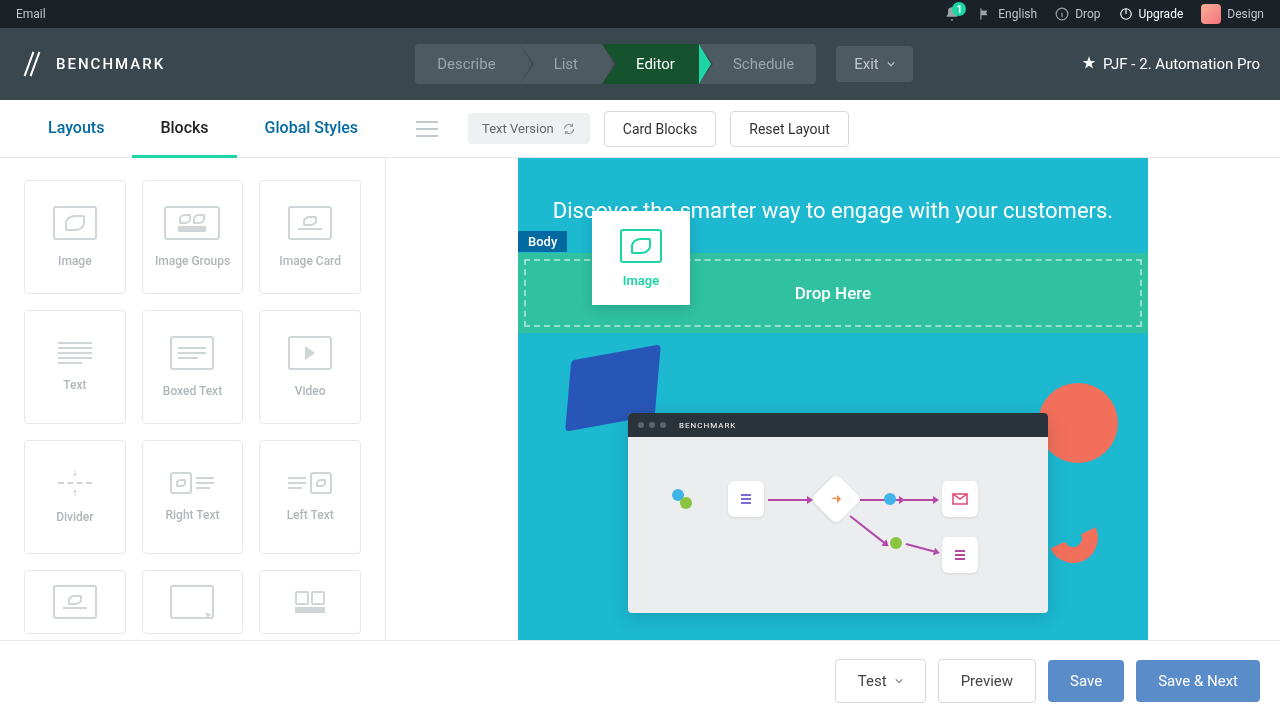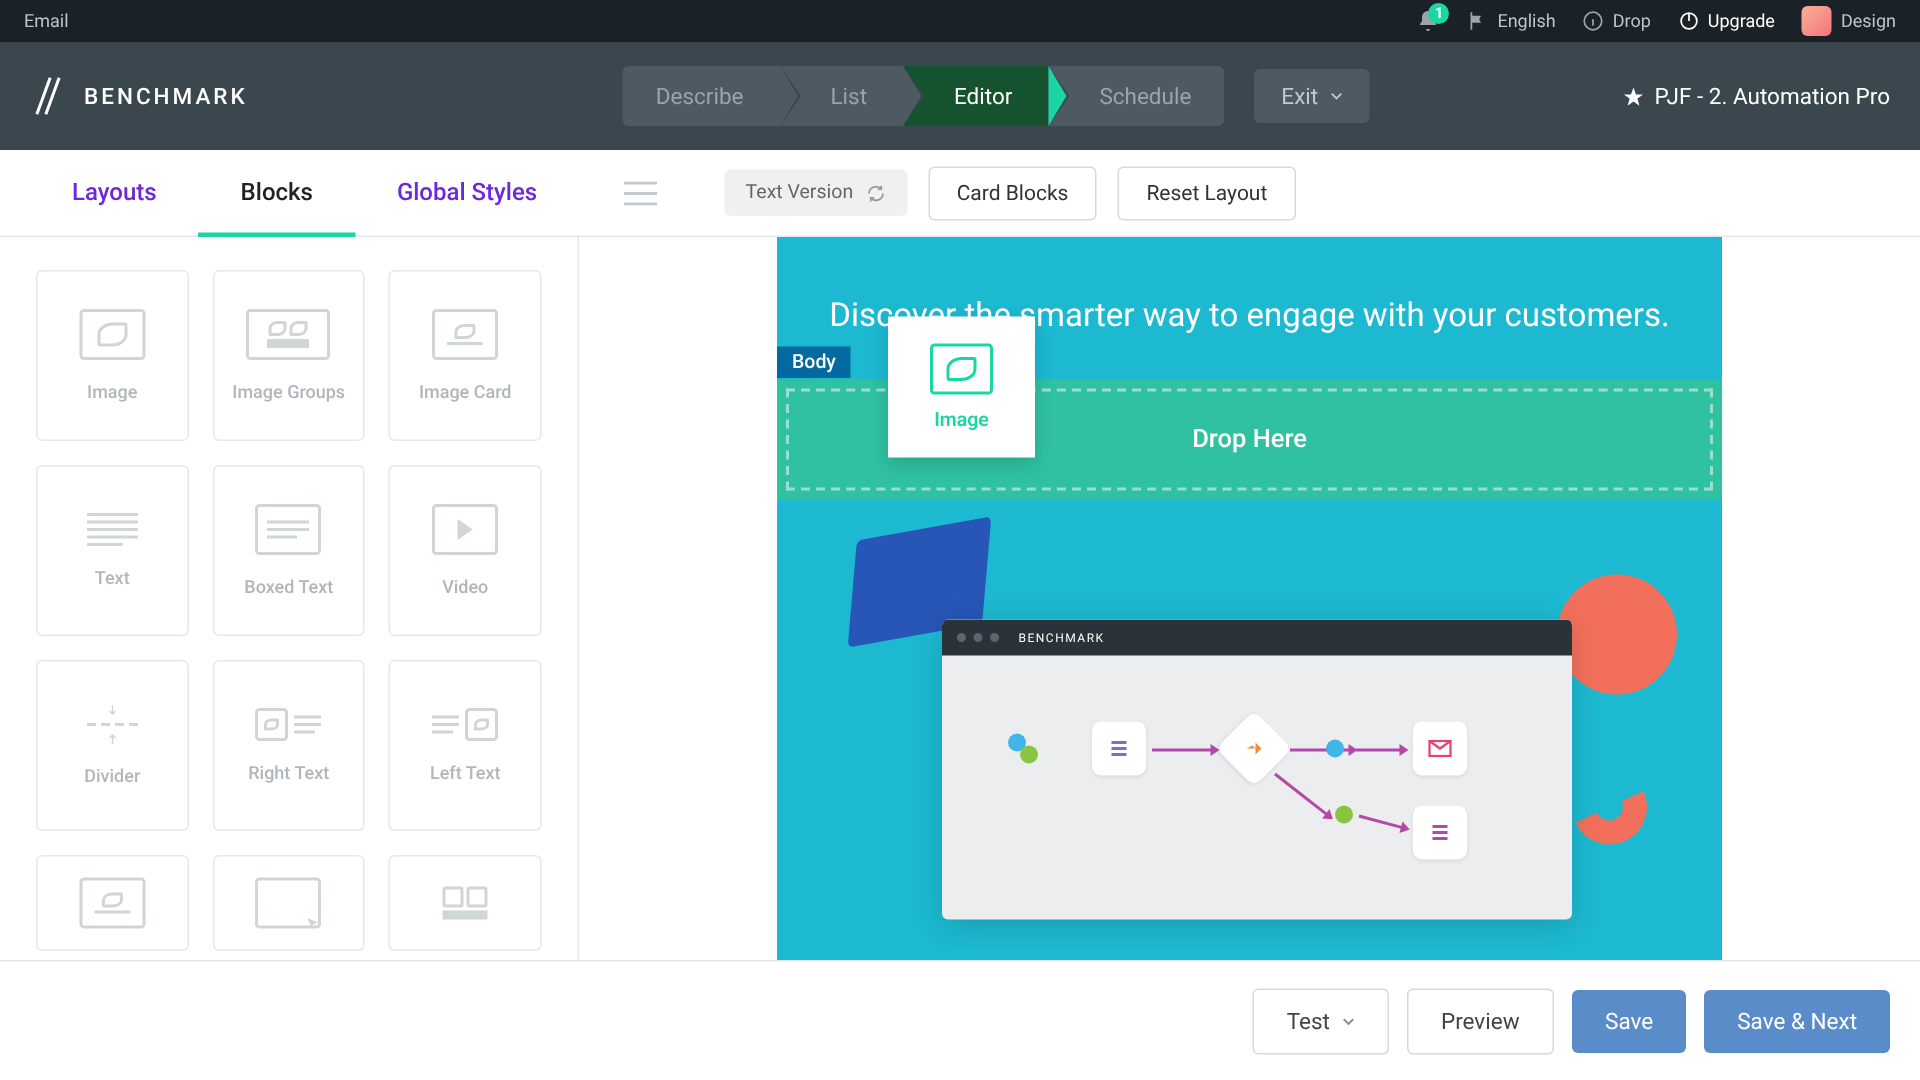--- a/index.html
+++ b/index.html
@@ -28,29 +28,29 @@
 .step::after { content: ""; position: absolute; right: -12px; top: 0; border-left: 12px solid #4d5a62; border-top: 20px solid transparent; border-bottom: 20px solid transparent; z-index: 2; }
 .step::before { content: ""; position: absolute; right: -14px; top: 0; border-left: 14px solid #3a474f; border-top: 20px solid transparent; border-bottom: 20px solid transparent; z-index: 1; }
 .step:first-child { padding-left: 22px; border-radius: 4px 0 0 4px; }
 .step.active { background: #14532d; color: #fff; font-weight: 400; }
 .step.active::after { border-left-color: #1bd6a4; }
 .step:last-child::after, .step:last-child::before { display: none; }
 .step:last-child { border-radius: 0 4px 4px 0; padding-right: 22px; }
 
 .exit-btn { margin-left: 20px; background: #4d5a62; color: #c2c9cd; padding: 9px 18px; border-radius: 4px; font-size: 15px; cursor: pointer; display: flex; align-items: center; gap: 8px; }
 
-.project-name { margin-left: auto; color: #fff; font-size: 15px; display: flex; align-items: flex-end; gap: 6px; }
+.project-name { margin-left: auto; color: #fff; font-size: 15px; display: flex; align-items: flex-start; gap: 6px; }
 
 
 .toolbar { height: 58px; border-bottom: 1px solid #e5e8ea; display: flex; align-items: center; padding: 0 20px; }
 .tabs { display: flex; gap: 0; }
-.tab { padding: 18px 28px; font-size: 16px; color: #6d28d9; cursor: pointer; border-bottom: 3px solid transparent; font-weight: 500; }
+.tab { padding: 18px 28px; font-size: 16px; color: #0369a1; cursor: pointer; border-bottom: 3px solid transparent; font-weight: 500; }
 .tab.active { color: #222; border-bottom-color: #1bd6a4; }
 .hamburger { margin-left: 30px; cursor: pointer; }
-.text-version { margin-left: 45px; background: #eef0f1; padding: 8px 14px; border-radius: 4px; font-size: 13px; color: #666; display: flex; align-items: center; gap: 8px; cursor: pointer; }
+.text-version { margin-left: 30px; background: #eef0f1; padding: 8px 14px; border-radius: 4px; font-size: 13px; color: #666; display: flex; align-items: center; gap: 8px; cursor: pointer; }
 .btn-outline { margin-left: 14px; border: 1px solid #d5d9db; padding: 9px 18px; border-radius: 4px; font-size: 14px; color: #333; background: #fff; cursor: pointer; }
 
 
 .main { display: flex; height: calc(720px - 28px - 72px - 58px - 80px); }
 .sidebar { width: 386px; border-right: 1px solid #e5e8ea; padding: 22px 24px; overflow-y: auto; }
 .blocks-grid { display: grid; grid-template-columns: repeat(3, 1fr); gap: 16px; }
 .block-item { border: 1px solid #e5e8ea; border-radius: 4px; height: 114px; display: flex; flex-direction: column; align-items: center; justify-content: center; gap: 14px; cursor: grab; background: #fff; }
 .block-item.short { height: 64px; }
 .block-icon { width: 44px; height: 34px; border: 2px solid #d0d5d8; border-radius: 3px; display: flex; align-items: center; justify-content: center; }
 .block-icon-wide { width: 56px; }

